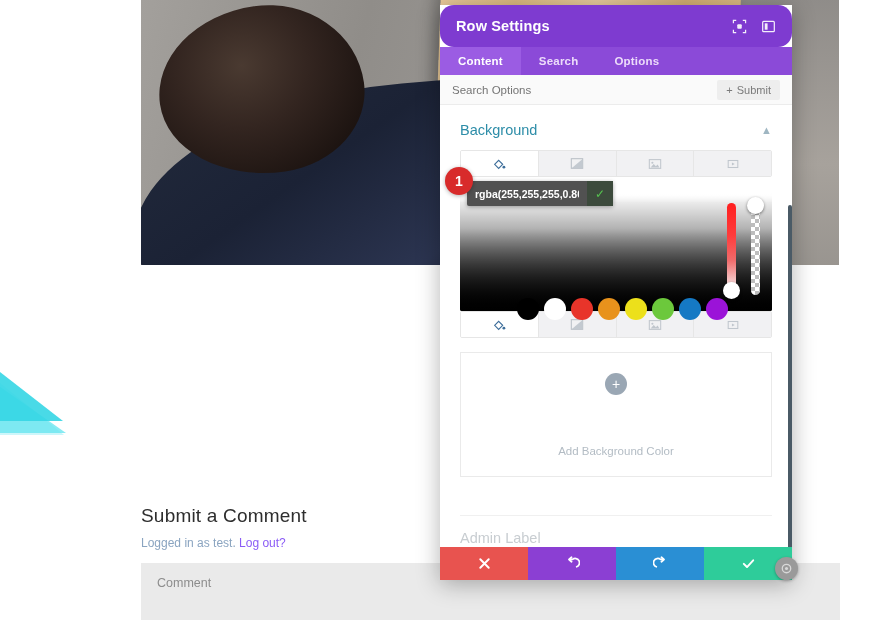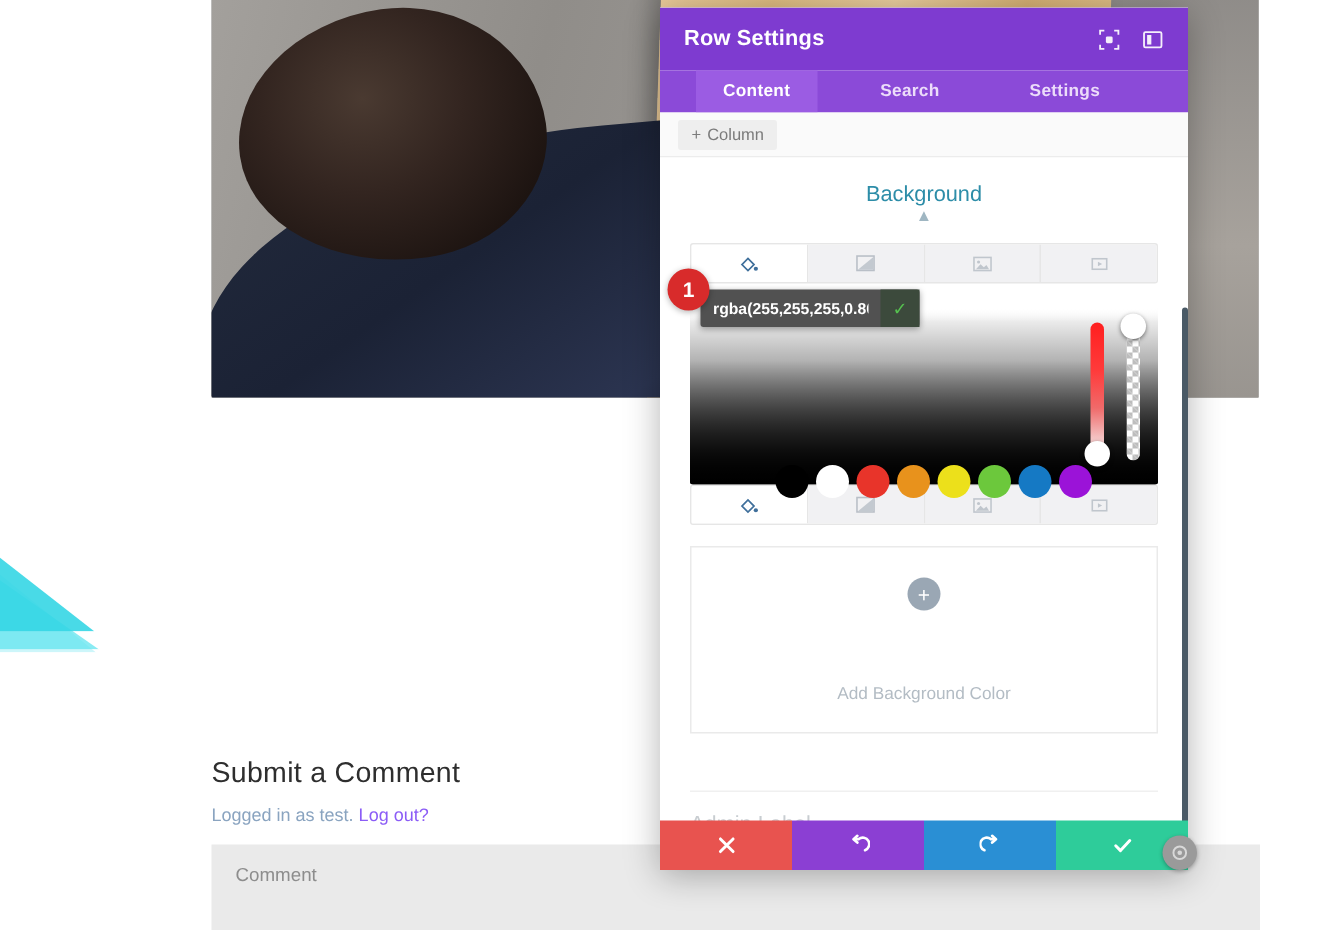--- a/index.html
+++ b/index.html
@@ -99,33 +99,33 @@
     position: absolute; left: 440px; top: 5px; width: 352px; height: 575px;
     background: #fff;
     box-shadow: 0 4px 22px rgba(0,0,0,.30);
     display: flex; flex-direction: column;
     overflow: hidden;
   }
   .modal-header {
     height: 42px; background: #7e3bd0;
     display: flex; align-items: center; padding: 0 16px;
     flex: 0 0 auto;
+    border-radius: 14px;
   }
   .modal-title { color: #fff; font-size: 14.5px; font-weight: bold; letter-spacing: .15px; }
   .header-icons { margin-left: auto; display: flex; gap: 14px; align-items: center; }
   .hicon { width: 15px; height: 15px; opacity: .92; display:block; }
 
   .modal-tabs {
     height: 28px; background: #8b4ad8; display: flex; flex: 0 0 auto;
   }
   .tab {
     padding: 0 18px; display: flex; align-items: center;
     color: #ecdcfa; font-size: 11.5px; font-weight: bold; cursor: pointer;
     letter-spacing: .2px;
-    margin-left: 24px;
   }
   .tab.active { background: #9b5ce3; color: #fff; }
 
   .search-row {
     height: 30px; background: #fafafa; border-bottom: 1px solid #ececec;
     display: flex; align-items: center; padding: 0 12px; flex: 0 0 auto;
   }
   .search-input {
     border: 0; outline: 0; background: transparent; flex: 1;
     font-size: 11.5px; color: #a8a8a8; font-family: "Liberation Sans", sans-serif;
@@ -137,21 +137,20 @@
   }
 
   .modal-scroll {
     flex: 1; overflow: hidden; position: relative; background: #fff;
   }
   .scroll-inner { padding: 0 0 60px 0; }
 
   .section-head {
     display: flex; align-items: center; justify-content: space-between;
     padding: 17px 20px 12px 20px;
-    flex-direction: column;
   }
   .section-head h3 { font-size: 14.5px; color: #2d8da8; font-weight: 400; }
   .chev { color: #9fb6c2; font-size: 11px; }
 
   .bgtabs {
     display: flex; margin: 0 20px; border: 1px solid #e6e6e6; border-radius: 2px; overflow: hidden;
   }
   .bgtab {
     flex: 1; height: 25px; background: #f1f1f3;
     display: flex; align-items: center; justify-content: center;
@@ -314,27 +313,28 @@
             <rect x="1.8" y="2.6" width="12.4" height="10.8" rx="1"></rect>
             <rect x="4" y="4.6" width="3" height="6.8" fill="#ffffff" stroke="none"></rect>
           </svg>
         </span>
       </div>
     </div>
 
     <div class="modal-tabs">
       <div class="tab active">Content</div>
       <div class="tab">Search</div>
-      <div class="tab">Settings</div>
+      <div class="tab">Options</div>
     </div>
 
     <div class="search-row">
+      <input class="search-input" placeholder="Search Options" style="">
       <div class="filter-btn">
         <span>+</span>
-        <span>Column</span>
+        <span>Submit</span>
       </div>
     </div>
 
     <div class="modal-scroll">
       <div class="scroll-inner">
 
         <div class="section-head">
           <h3>Background</h3>
           <span class="chev">▲</span>
         </div>

